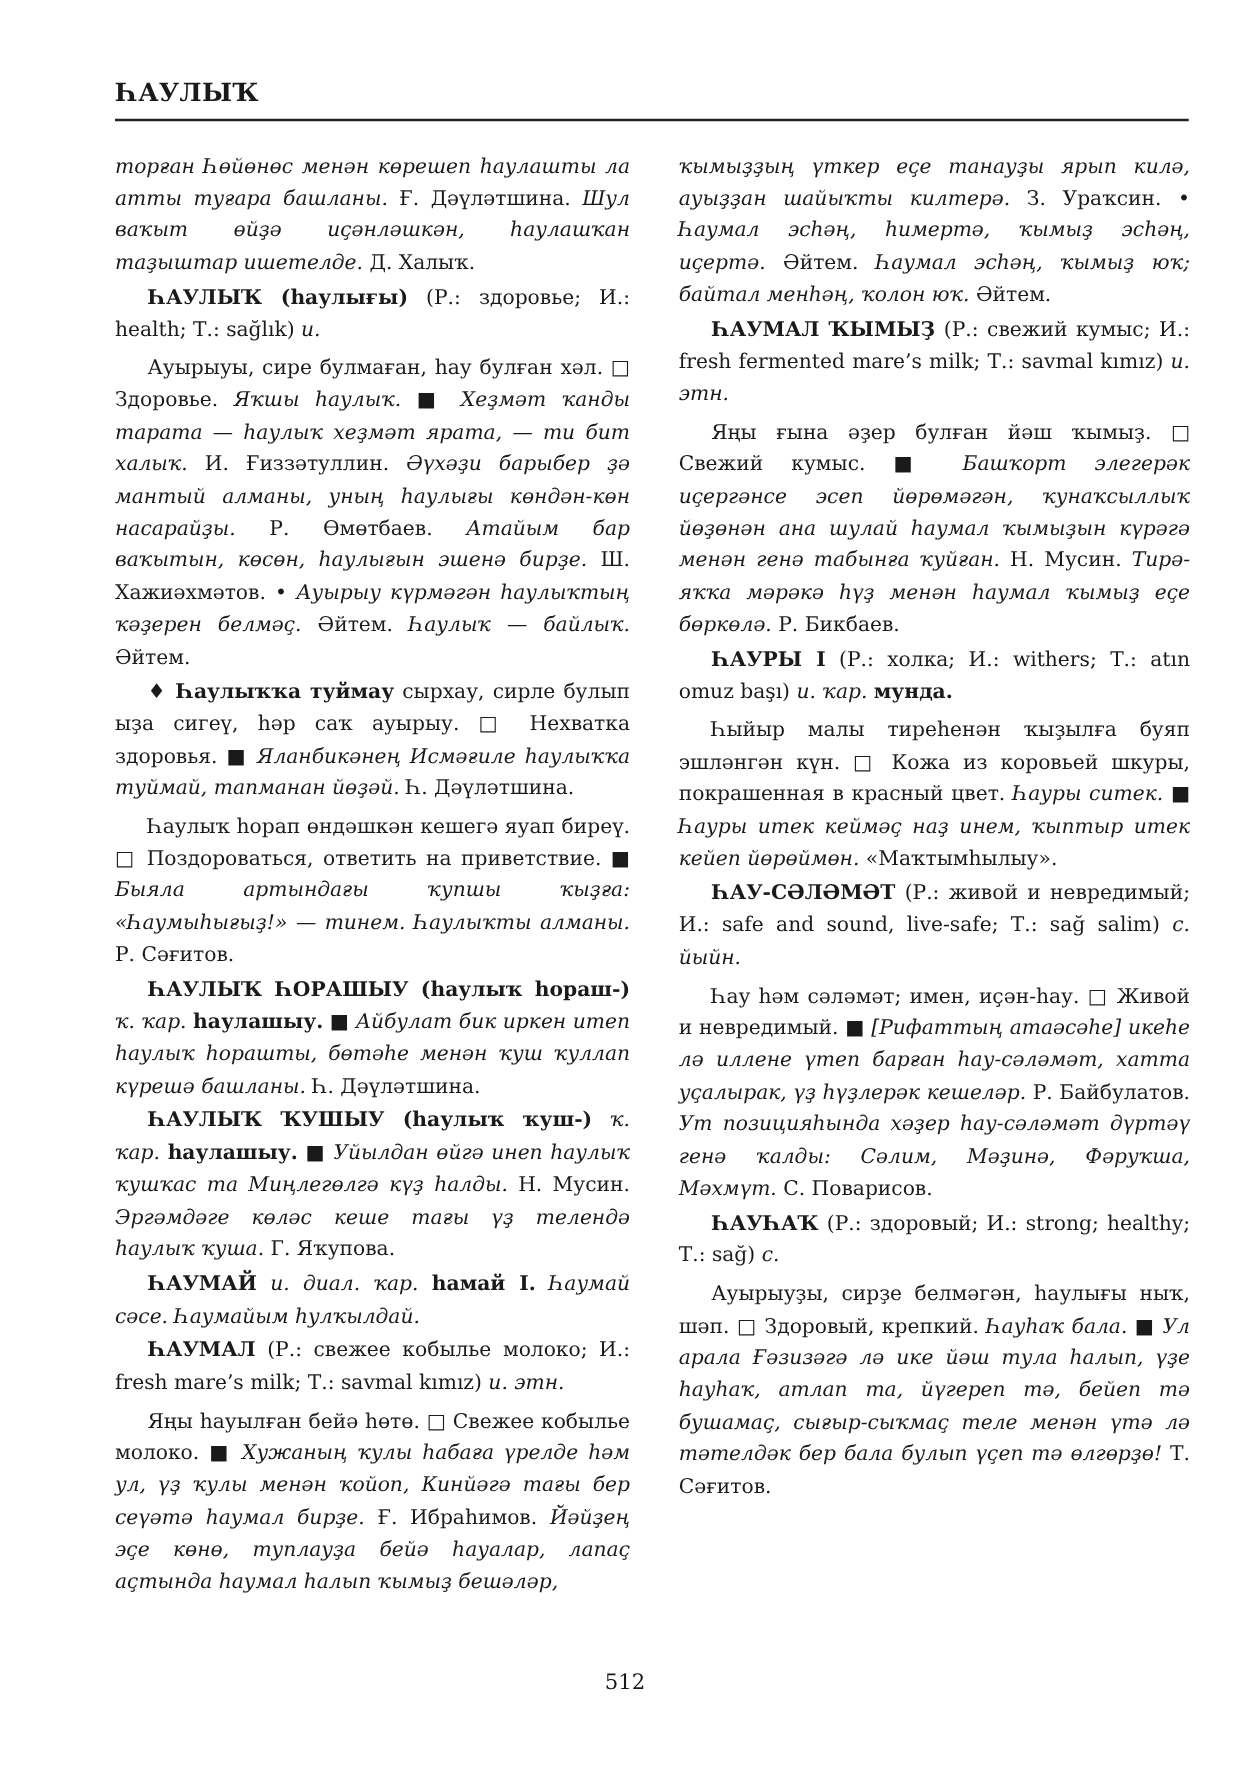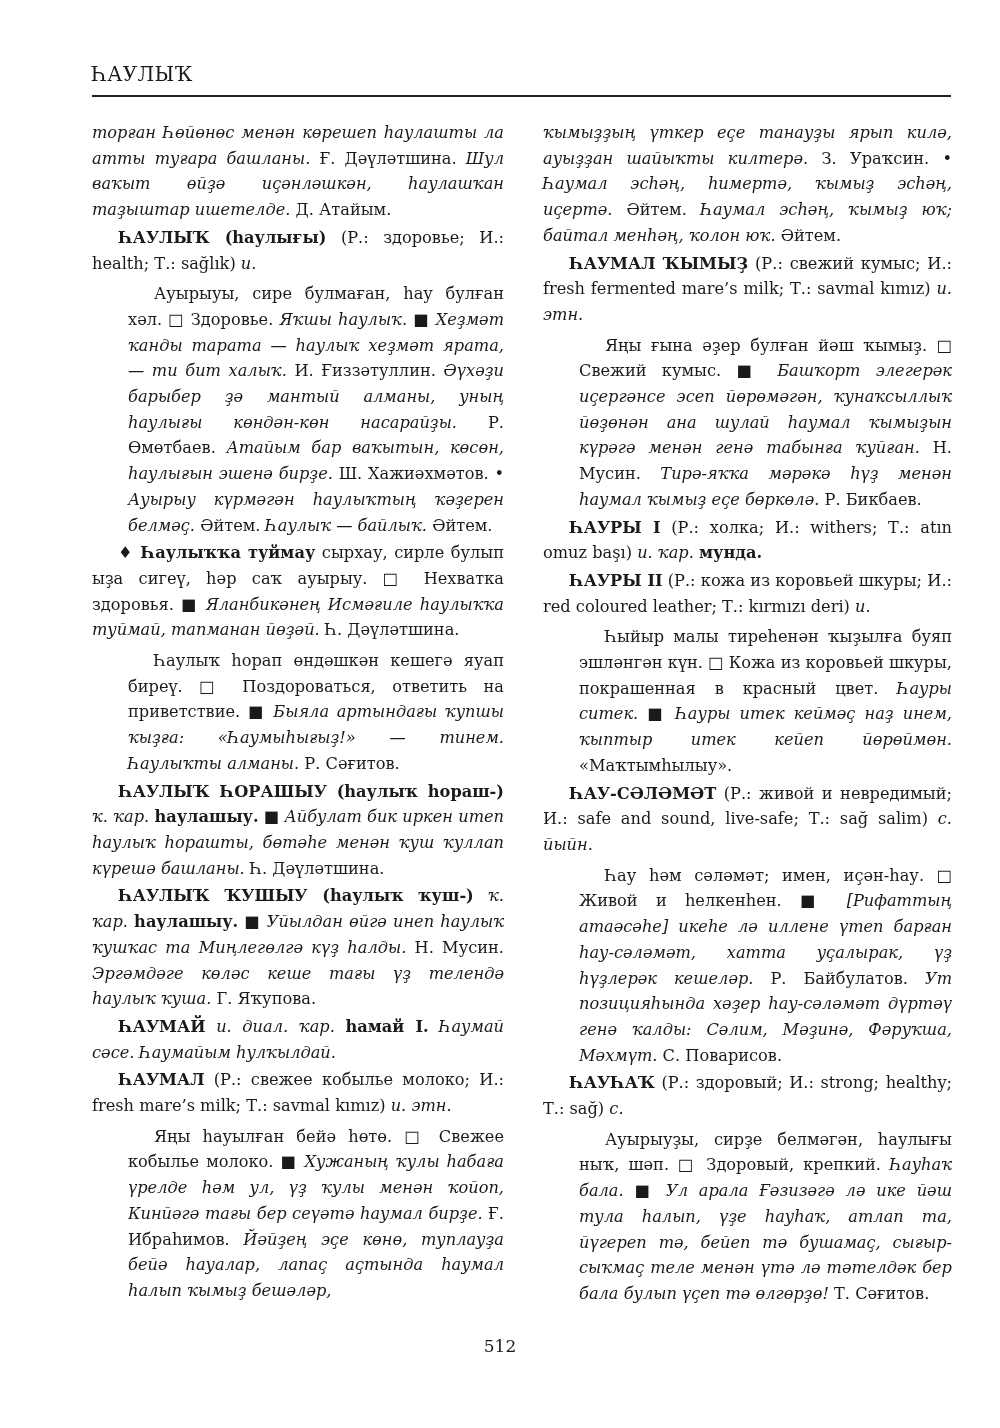--- a/index.html
+++ b/index.html
@@ -1,54 +1,53 @@
 <!DOCTYPE html>
 <html><head>
 <meta charset="utf-8">
 <style>
   html, body { margin: 0; padding: 0; background: #ffffff; }
   body { width: 1000px; height: 1428px; position: relative; overflow: hidden;
          font-family: "DejaVu Serif", "Liberation Serif", serif; color: #1a1a1a; }
-  .running-head { position: absolute; left: 92px; top: 62px; font-size: 20px; font-weight: normal; letter-spacing: 0.3px; }
+  .running-head { position: absolute; left: 92px; top: 62px; font-size: 20px; font-weight: bold; letter-spacing: 0.3px; }
   .rule { position: absolute; left: 92px; top: 95px; width: 859px; height: 2px; background: #222; }
   .col { position: absolute; top: 120px; font-size: 16.2px; line-height: 25.7px; text-align: justify; hyphens: manual; }
   .col-left { left: 92px; width: 412px; }
   .col-right { left: 543px; width: 409px; }
   .col p { margin: 0; text-indent: 26px; }
   .col p.cont { text-indent: 0; }
-  .col p.def { margin-top: 5px; margin-left: 36px; }
+  .col p.def { margin-top: 5px; }
   .col p.head { margin-top: 2px; }
   b { font-weight: bold; }
   i { }
   .page-num { position: absolute; left: 0; width: 1000px; top: 1336px; text-align: center; font-size: 17px; }
 </style>
 </head>
 <body>
 
 <div class="running-head">ҺАУЛЫҠ</div>
 <div class="rule"></div>
 
 <div class="col col-left">
-    <p class="cont"><i>торған Һөйөнөс менән көрешеп һаулашты ла атты туғара башланы.</i><span> Ғ. Дәүләтшина. </span><i>Шул ваҡыт өйҙә иҫәнләшкән, һаулашҡан таҙыштар ишетелде.</i><span> Д. Атайым.</span></p>
+    <p class="cont"><i>торған Һөйөнөс менән көрешеп һаулашты ла атты туғара башланы.</i><span> Ғ. Дәүләтшина. </span><i>Шул ваҡыт өйҙә иҫәнләшкән, һаулашҡан таҙыштар ишетелде.</i><span> Д. Халыҡ.</span></p>
     <p class="head"><b>ҺАУЛЫҠ (һаулығы)</b><span> (Р.: здоровье; И.: health; Т.: sağlık) </span><i>и.</i></p>
     <p class="def"><span>Ауырыуы, сире булмаған, һау булған хәл. □ Здоровье. </span><i>Яҡшы һаулыҡ.</i><span> ■ </span><i>Хеҙмәт ҡанды тарата — һаулыҡ хеҙмәт ярата, — ти бит халыҡ.</i><span> И. Ғиззәтуллин. </span><i>Әүхәҙи барыбер ҙә мантый алманы, уның һаулығы көндән-көн насарайҙы.</i><span> Р. Өмөтбаев. </span><i>Атайым бар ваҡытын, көсөн, һаулығын эшенә бирҙе.</i><span> Ш. Хажиәхмәтов. • </span><i>Ауырыу күрмәгән һаулыҡтың ҡәҙерен белмәҫ.</i><span> Әйтем. </span><i>Һаулыҡ — байлыҡ.</i><span> Әйтем.</span></p>
     <p class="head"><span>♦ </span><b>Һаулыҡҡа туймау</b><span> сырхау, сирле булып ыҙа сигеү, һәр саҡ ауырыу. □ Нехватка здоровья. ■ </span><i>Яланбикәнең Исмәғиле һаулыҡҡа туймай, тапманан йөҙәй.</i><span> Һ. Дәүләтшина.</span></p>
     <p class="def"><span>Һаулыҡ һорап өндәшкән кешегә яуап биреү. □ Поздороваться, ответить на приветствие. ■ </span><i>Быяла артындағы ҡупшы ҡыҙға: «Һаумыһығыҙ!» — тинем. Һаулыҡты алманы.</i><span> Р. Сәғитов.</span></p>
     <p class="head"><b>ҺАУЛЫҠ ҺОРАШЫУ (һаулыҡ һораш-)</b><span> </span><i>ҡ. ҡар.</i><span> </span><b>һаулашыу.</b><span> ■ </span><i>Айбулат бик иркен итеп һаулыҡ һорашты, бөтәһе менән ҡуш ҡуллап күрешә башланы.</i><span> Һ. Дәүләтшина.</span></p>
     <p class="head"><b>ҺАУЛЫҠ ҠУШЫУ (һаулыҡ ҡуш-)</b><span> </span><i>ҡ. ҡар.</i><span> </span><b>һаулашыу.</b><span> ■ </span><i>Уйылдан өйгә инеп һаулыҡ ҡушҡас та Миңлегөлгә күҙ һалды.</i><span> Н. Мусин. </span><i>Эргәмдәге көләс кеше тағы үҙ телендә һаулыҡ ҡуша.</i><span> Г. Яҡупова.</span></p>
     <p class="head"><b>ҺАУМАЙ</b><span> </span><i>и. диал. ҡар.</i><span> </span><b>һамай I.</b><span> </span><i>Һаумай сәсе. Һаумайым һулҡылдай.</i></p>
     <p class="head"><b>ҺАУМАЛ</b><span> (Р.: свежее кобылье молоко; И.: fresh mare’s milk; Т.: savmal kımız) </span><i>и. этн.</i></p>
     <p class="def"><span>Яңы һауылған бейә һөтө. □ Свежее кобылье молоко. ■ </span><i>Хужаның ҡулы һабаға үрелде һәм ул, үҙ ҡулы менән ҡойоп, Кинйәгә тағы бер сеүәтә һаумал бирҙе.</i><span> Ғ. Ибраһимов. </span><i>Йәйҙең эҫе көнө, туплауҙа бейә һауалар, лапаҫ аҫтында һаумал һалып ҡымыҙ бешәләр,</i></p>
   </div>
 <div class="col col-right">
     <p class="cont"><i>ҡымыҙҙың үткер еҫе танауҙы ярып килә, ауыҙҙан шайыҡты килтерә.</i><span> З. Ураҡсин. • </span><i>Һаумал эсһәң, һимертә, ҡымыҙ эсһәң, иҫертә.</i><span> Әйтем. </span><i>Һаумал эсһәң, ҡымыҙ юҡ; байтал менһәң, ҡолон юҡ.</i><span> Әйтем.</span></p>
     <p class="head"><b>ҺАУМАЛ ҠЫМЫҘ</b><span> (Р.: свежий кумыс; И.: fresh fermented mare’s milk; Т.: savmal kımız) </span><i>и. этн.</i></p>
     <p class="def"><span>Яңы ғына әҙер булған йәш ҡымыҙ. □ Свежий кумыс. ■ </span><i>Башҡорт элегерәк иҫергәнсе эсеп йөрөмәгән, ҡунаҡсыллыҡ йөҙөнән ана шулай һаумал ҡымыҙын күрәгә менән генә табынға ҡуйған.</i><span> Н. Мусин. </span><i>Тирә-яҡҡа мәрәкә һүҙ менән һаумал ҡымыҙ еҫе бөркөлә.</i><span> Р. Бикбаев.</span></p>
     <p class="head"><b>ҺАУРЫ I</b><span> (Р.: холка; И.: withers; Т.: atın omuz başı) </span><i>и. ҡар.</i><span> </span><b>мунда.</b></p>
-    <p class="head"><b>ҺАУРЫ II</b><span> (Р.: кожа из коровьей шкуры; И.: red coloured leather; Т.: kırmızı deri) </span><i>и.</i></p>
     <p class="def"><span>Һыйыр малы тиреһенән ҡыҙылға буяп эшләнгән күн. □ Кожа из коровьей шкуры, покрашенная в красный цвет. </span><i>Һауры ситек.</i><span> ■ </span><i>Һауры итек кеймәҫ наҙ инем, ҡыптыр итек кейеп йөрөймөн.</i><span> «Маҡтымһылыу».</span></p>
     <p class="head"><b>ҺАУ-СӘЛӘМӘТ</b><span> (Р.: живой и невредимый; И.: safe and sound, live-safe; Т.: sağ salim) </span><i>с. йыйн.</i></p>
-    <p class="def"><span>Һау һәм сәләмәт; имен, иҫән-һау. □ Живой и һелкенһен. ■ </span><i>[Рифаттың атаәсәһе] икеһе лә иллене үтеп барған һау-сәләмәт, хатта уҫалырак, үҙ һүҙлерәк кешеләр.</i><span> Р. Байбулатов. </span><i>Ут позицияһында хәҙер һау-сәләмәт дүртәү генә ҡалды: Сәлим, Мәҙинә, Фәруҡша, Мәхмүт.</i><span> С. Поварисов.</span></p>
+    <p class="def"><span>Һау һәм сәләмәт; имен, иҫән-һау. □ Живой и невредимый. ■ </span><i>[Рифаттың атаәсәһе] икеһе лә иллене үтеп барған һау-сәләмәт, хатта уҫалырак, үҙ һүҙлерәк кешеләр.</i><span> Р. Байбулатов. </span><i>Ут позицияһында хәҙер һау-сәләмәт дүртәү генә ҡалды: Сәлим, Мәҙинә, Фәруҡша, Мәхмүт.</i><span> С. Поварисов.</span></p>
     <p class="head"><b>ҺАУҺАҠ</b><span> (Р.: здоровый; И.: strong; healthy; Т.: sağ) </span><i>с.</i></p>
     <p class="def"><span>Ауырыуҙы, сирҙе белмәгән, һаулығы ныҡ, шәп. □ Здоровый, крепкий. </span><i>Һауһаҡ бала.</i><span> ■ </span><i>Ул арала Ғәзизәгә лә ике йәш тула һалып, үҙе һауһаҡ, атлап та, йүгереп тә, бейеп тә бушамаҫ, сығыр-сыҡмаҫ теле менән үтә лә тәтелдәк бер бала булып үҫеп тә өлгөрҙө!</i><span> Т. Сәғитов.</span></p>
   </div>
 
 <div class="page-num">512</div>
 
 </body></html>

